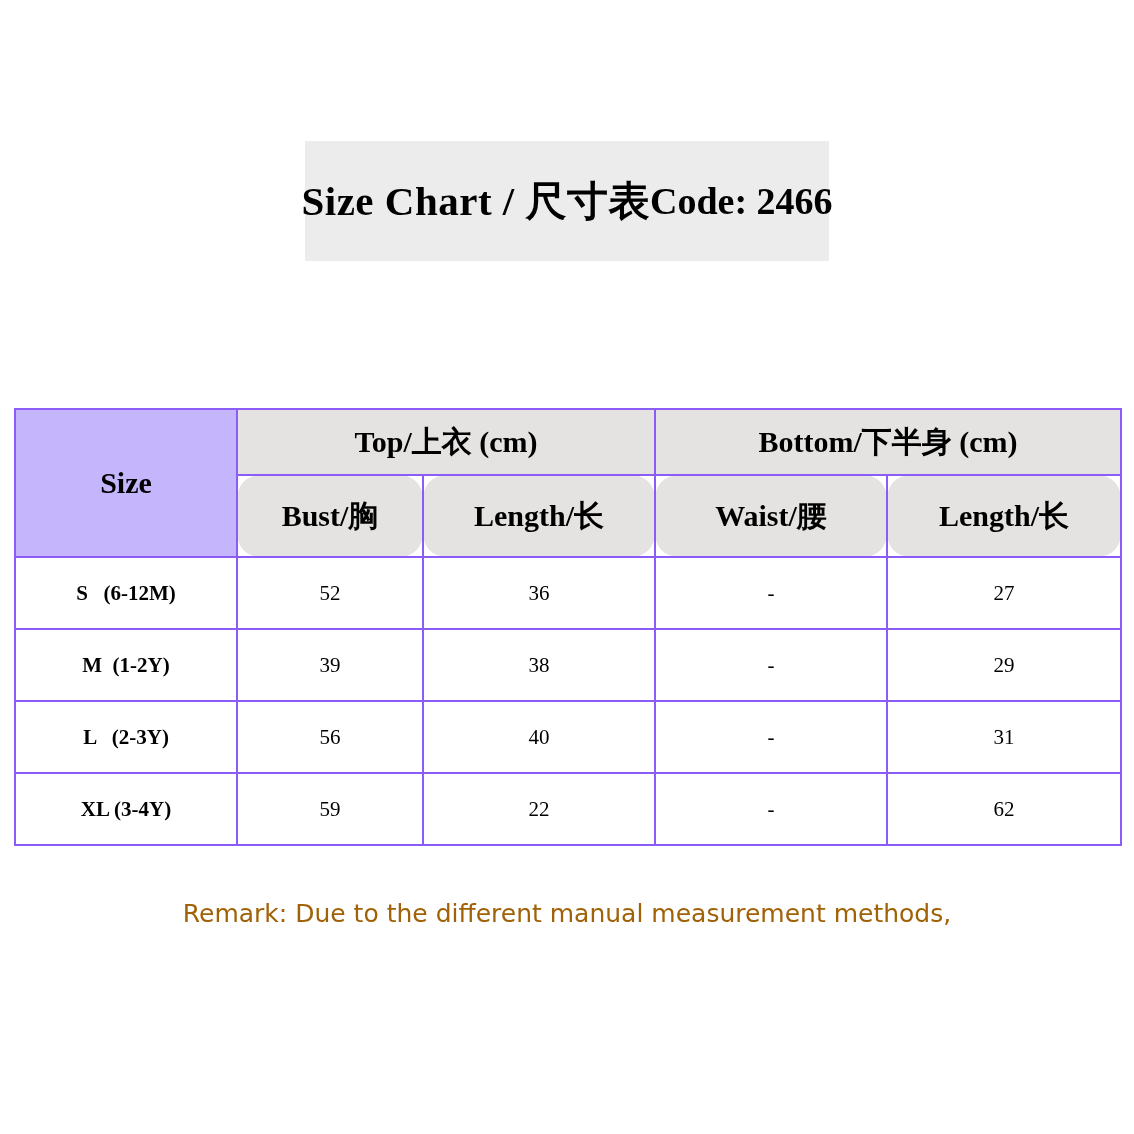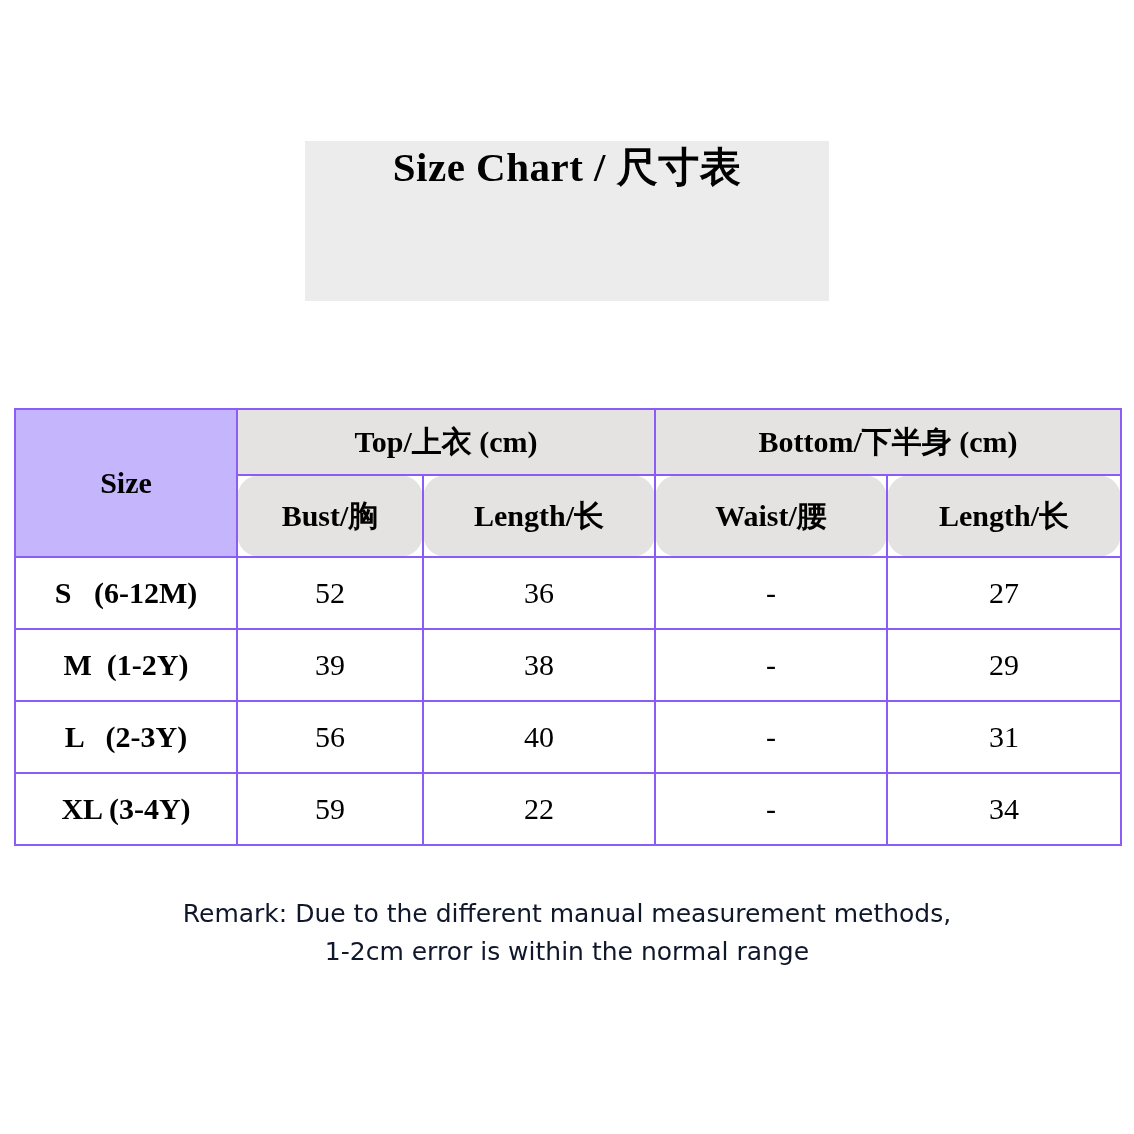--- a/index.html
+++ b/index.html
@@ -20,25 +20,26 @@
     height: 1134px;
     box-sizing: border-box;
   }
 
   
   .title-block {
     position: absolute;
     left: 305px;
     top: 141px;
     width: 524px;
-    height: 160px;
+    height: 120px;
     background: #ececec;
     display: flex;
-    flex-direction: column;
+    flex-direction: row;
     align-items: center;
+    justify-content: center;
   }
   .title-line1 {
     font-family: "Liberation Serif", serif;
     font-weight: bold;
     font-size: 41px;
     line-height: 52px;
     letter-spacing: 0.5px;
     white-space: nowrap;
   }
   .title-line2 {
@@ -78,21 +79,21 @@
     border-radius: 23px;
   }
   .size-col {
     background: #c4b5fd;
     font-weight: bold;
     font-size: 30px;
     width: 222px;
   }
   .data-row td {
     height: 70px;
-    font-size: 30px;
+    font-size: 21px;
   }
   .row-label {
     font-weight: bold;
     font-size: 30px;
     text-align: left;
     padding-left: 12px;
     white-space: pre;
   }
   col.c-size  { width: 222px; }
   col.c-bust  { width: 186px; }
@@ -103,31 +104,32 @@
   
   .remark {
     position: absolute;
     left: 0;
     top: 895px;
     width: 1134px;
     text-align: center;
     font-family: "DejaVu Sans", sans-serif;
     font-size: 25px;
     line-height: 38px;
-    color: #0f172a;
+    color: #a16207;
   }
   .remark div { white-space: nowrap; }
 </style>
 </head>
 <body>
 
 <div class="page">
 
   <div class="title-block">
     <div class="title-line1">Size Chart / 尺寸表</div>
+    <div class="title-line2">Code: 2466</div>
   </div>
 
   <table class="size-table">
     <colgroup>
       <col class="c-size">
       <col class="c-bust">
       <col class="c-tlen">
       <col class="c-waist">
       <col class="c-blen">
     </colgroup>
@@ -163,23 +165,22 @@
         <td>56</td>
         <td>40</td>
         <td>-</td>
         <td>31</td>
       </tr>
       <tr class="data-row">
         <td class="row-label">XL (3-4Y)</td>
         <td>59</td>
         <td>22</td>
         <td>-</td>
-        <td>34</td>
+        <td>62</td>
       </tr>
     </tbody>
   </table>
 
   <div class="remark">
     <div>Remark: Due to the different manual measurement methods,</div>
-    <div>1-2cm error is within the normal range</div>
   </div>
 
 </div>
 
 </body></html>

